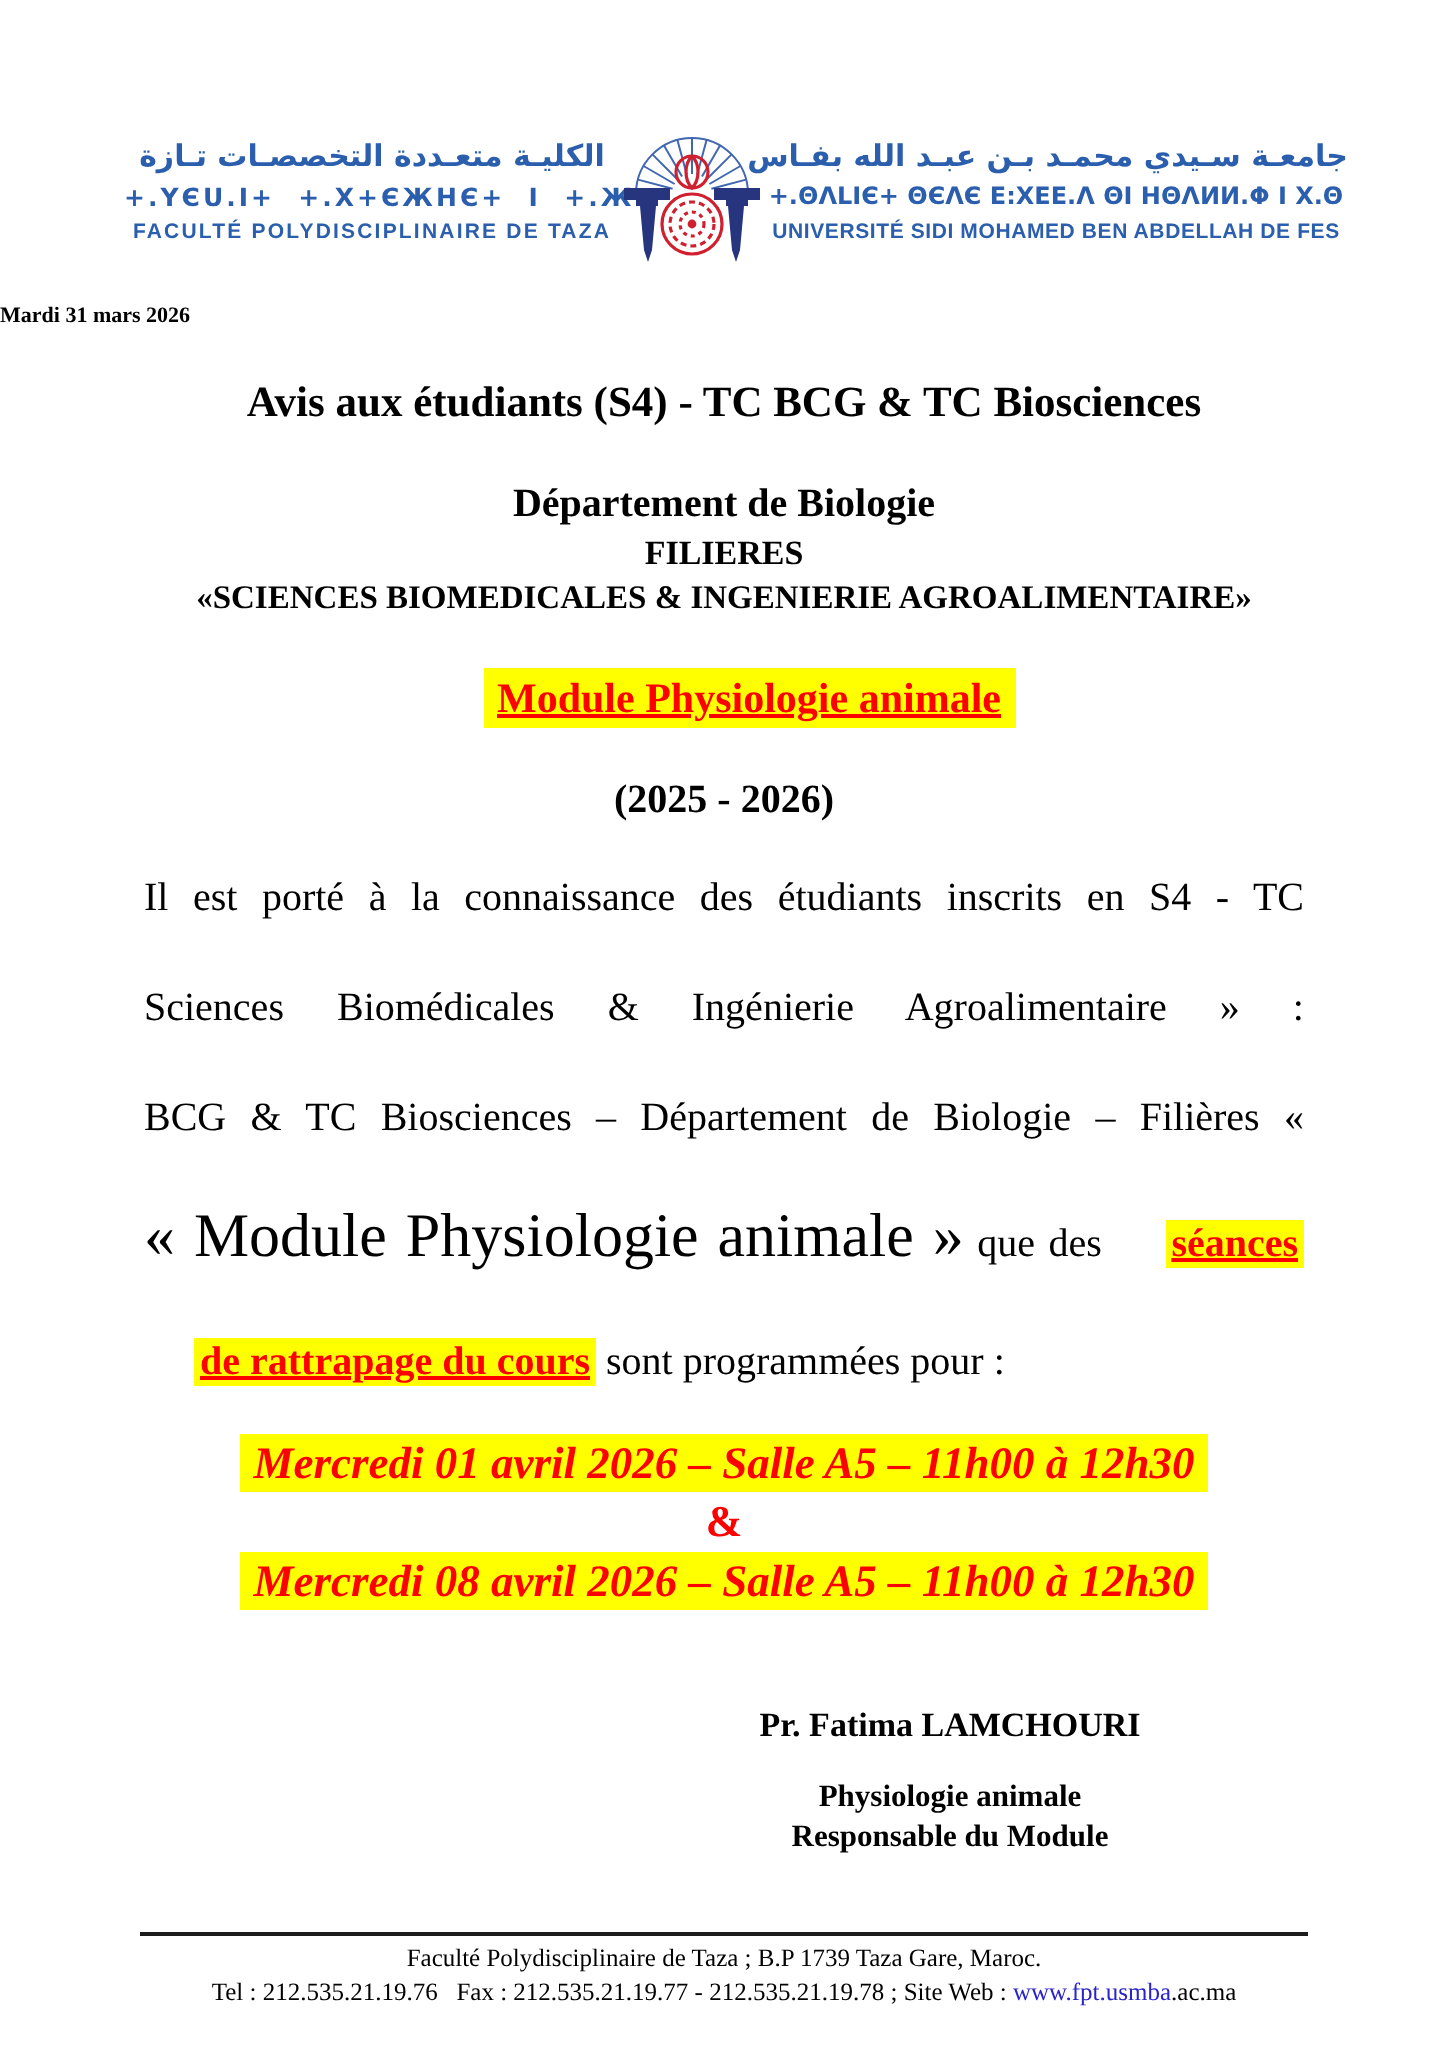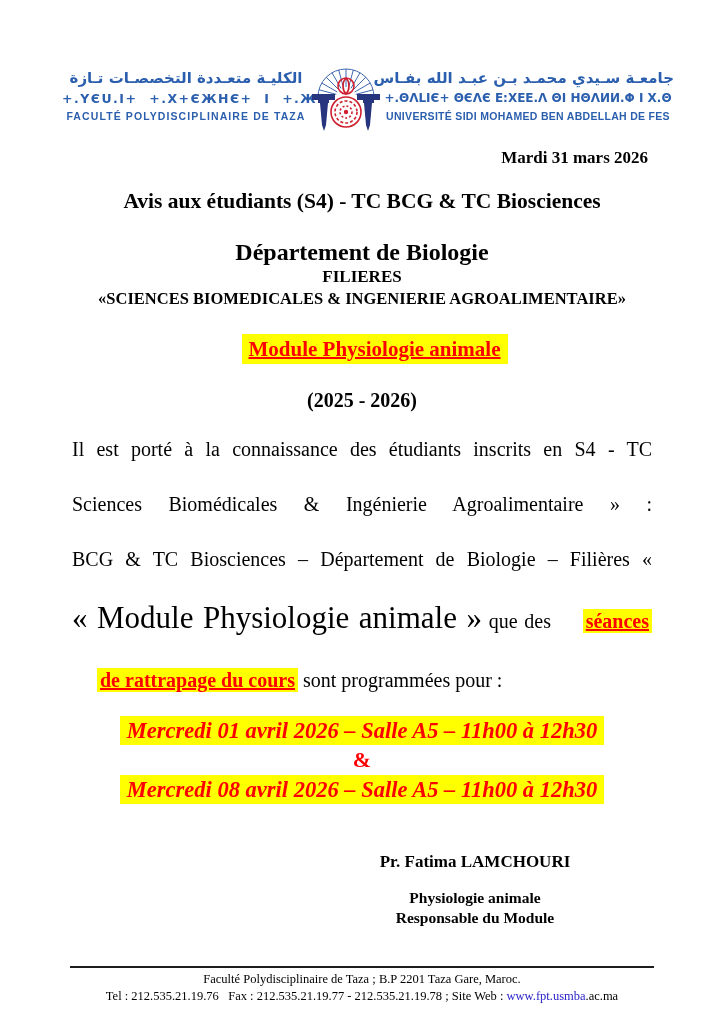--- a/index.html
+++ b/index.html
@@ -28,24 +28,24 @@
   .inst-right .tifinagh{letter-spacing:0;font-size:12px;}
   .latin{font-family:"Liberation Sans", sans-serif;font-weight:bold;font-size:10.5px;
     letter-spacing:1.1px;line-height:16px;white-space:nowrap;}
   .inst-right .latin{letter-spacing:0.3px;}
   .logo{width:70px;height:80px;margin-top:2px;flex:0 0 auto;}
   .fan{stroke:#4067b0;fill:none;stroke-width:1;}
   .navy{fill:var(--logo-navy);}
   .redline{stroke:var(--logo-red);fill:none;stroke-width:1.6;}
   .redfill{fill:var(--logo-red);}
   
-  .date{text-align:right;padding-right:76px;font-weight:bold;font-size:17px;
+  .date{padding-right:76px;font-weight:bold;font-size:11px;
     line-height:22px;margin-top:6px;}
   .title{text-align:center;font-size:21.5px;font-weight:bold;margin:18px 0 0;line-height:29px;}
-  .dept{text-align:center;font-size:24px;font-weight:bold;margin-top:24px;line-height:25px;}
+  .dept{text-align:center;font-size:20px;font-weight:bold;margin-top:24px;line-height:25px;}
   .filieres{text-align:center;font-size:17px;font-weight:bold;line-height:23px;}
   .filieres-names{text-align:center;font-size:16.5px;font-weight:bold;line-height:22px;}
   .module-line{text-align:center;margin-top:27px;height:33px;}
   .hl-red{background:var(--highlight-yellow);color:var(--accent-red);font-weight:bold;
     text-decoration:underline;text-decoration-thickness:2px;padding:1px 3px;margin-left:25px;}
   .module-title{font-size:21px;padding:3px 7px;}
   .years{text-align:center;font-weight:bold;font-size:20px;margin-top:17px;line-height:27px;}
   
   .para{margin:8px 72px 0;font-size:20px;}
   .pline{line-height:55px;text-align:justify;text-align-last:justify;white-space:nowrap;}
@@ -167,17 +167,17 @@
 
   <div class="signature">
     <div class="sig-name">Pr. Fatima LAMCHOURI</div>
     <div class="sig-role">
       <div>Physiologie animale</div>
       <div>Responsable du Module</div>
     </div>
   </div>
 
   <footer class="footer">
-    <div>Faculté Polydisciplinaire de Taza ; B.P 2201 Taza Gare, Maroc.</div>
+    <div>Faculté Polydisciplinaire de Taza ; B.P 1739 Taza Gare, Maroc.</div>
     <div><span>Tel : 212.535.21.19.76&nbsp;&nbsp;&nbsp;Fax : 212.535.21.19.77 - 212.535.21.19.78 ; Site Web : </span><a class="link" href="#">www.fpt.usmba</a><span>.ac.ma</span></div>
   </footer>
 
 </div>
 
 </body></html>

